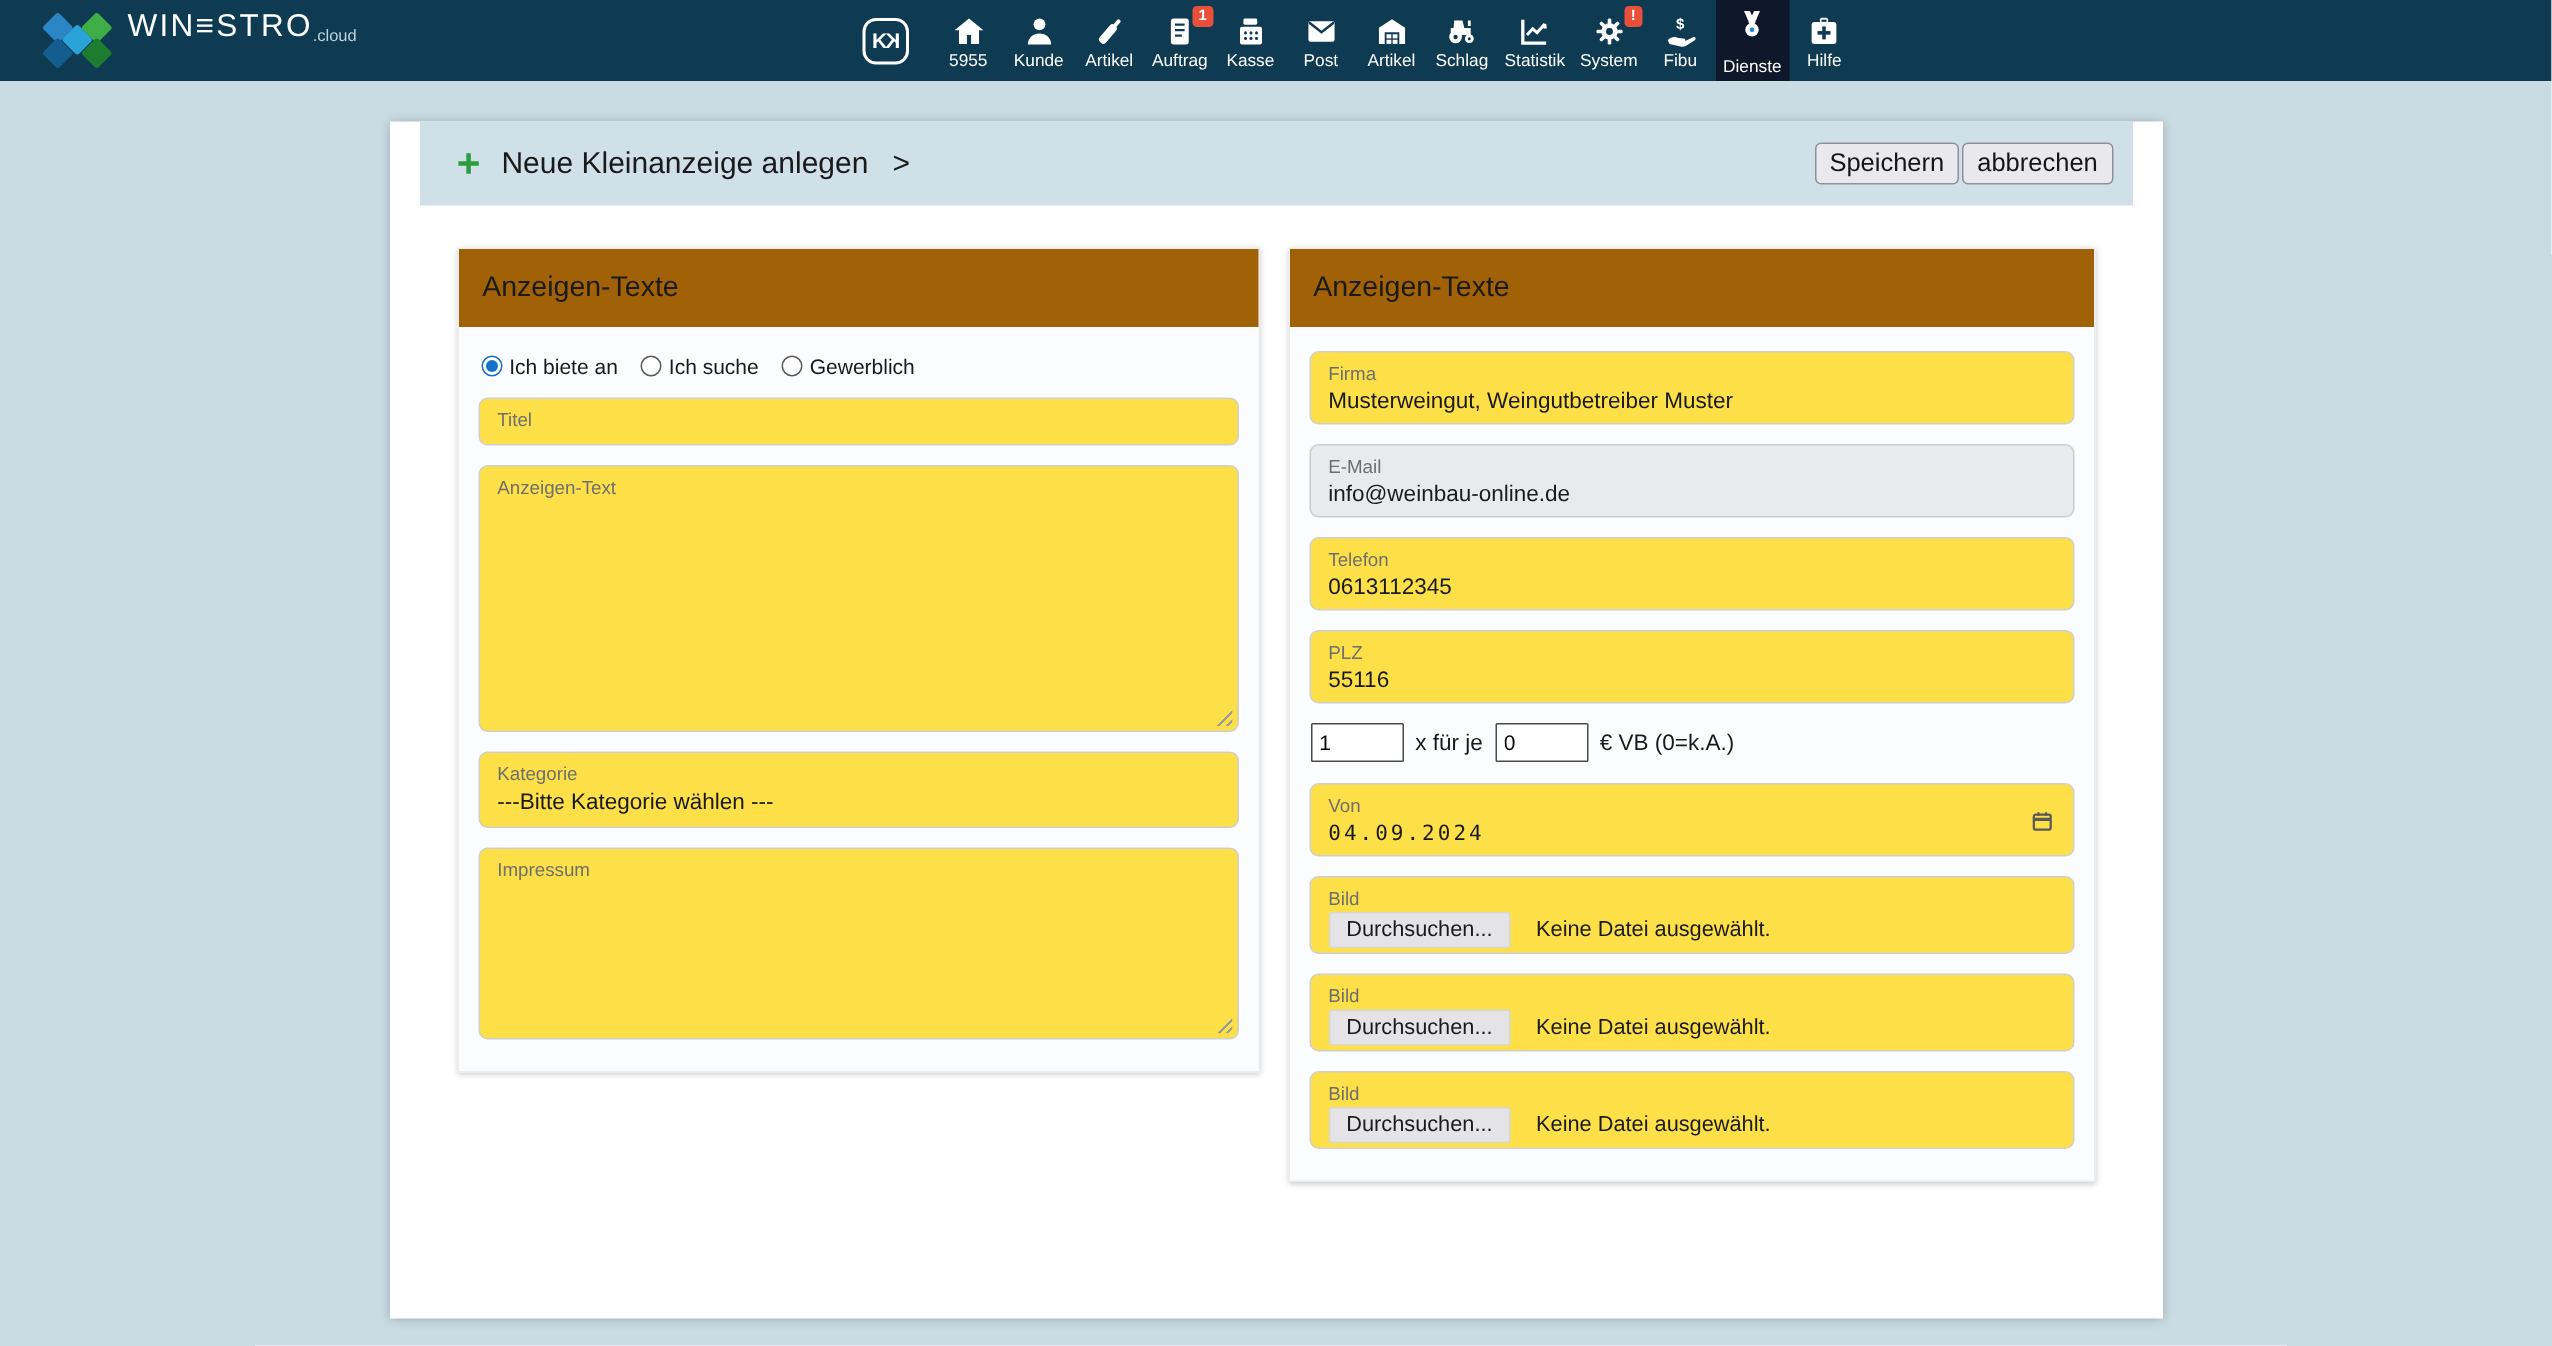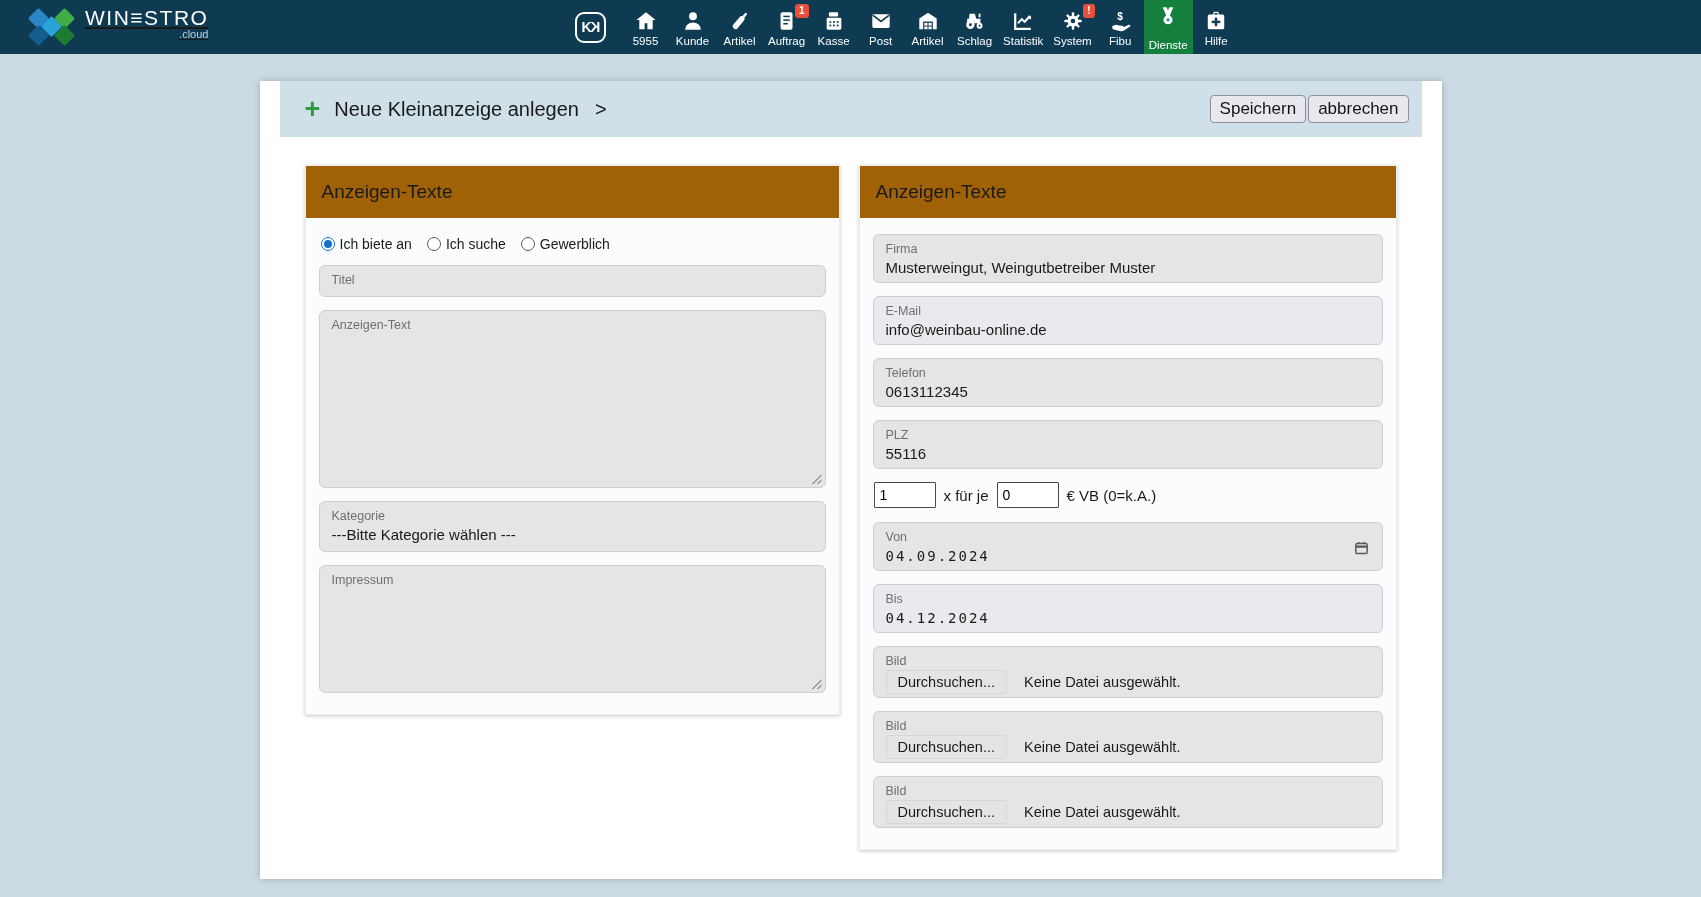--- a/index.html
+++ b/index.html
@@ -13,32 +13,32 @@
   
   .topnav { position:relative; height:54px; background:#0e3a52; }
   .brand { position:absolute; left:28px; top:6px; display:flex; align-items:flex-start; gap:9px; }
   .diamonds { position:relative; width:48px; height:42px; }
   .dm { position:absolute; width:15px; height:15px; transform:rotate(45deg); border-radius:2px; }
   .dm1 { left:3px;  top:5px;  background:#2b86c5; }
   .dm2 { left:3px;  top:22px; background:#145e8f; }
   .dm3 { left:16px; top:13px; background:#2aa3d8; }
   .dm4 { left:29px; top:5px;  background:#3fae49; }
   .dm5 { left:29px; top:22px; background:#1e7c31; }
-  .brand-text { display:flex; flex-direction:column; align-items:flex-end;text-decoration:underline; }
+  .brand-text { display:flex; flex-direction:row; align-items:flex-end; }
   .brand-name { color:#fff; font-size:21px; letter-spacing:1.5px; font-weight:400; }
   .brand-name .ebar { font-weight:400; }
   .brand-suffix { color:#b9d2dd; font-size:11px; margin-top:-2px; }
   .nav-center { position:absolute; left:575px; top:0; height:54px; display:flex; align-items:center; }
   .kk-box { width:31px; height:31px; border:2px solid #fff; border-radius:9px; color:#fff;
             display:flex; align-items:center; justify-content:center; font-weight:bold;
             font-size:14px; margin-right:16px; letter-spacing:-1px; }
   .kk-box .mirror { display:inline-block; transform:scaleX(-1); }
   .nav-item { min-width:47px; height:54px; display:flex; flex-direction:column; align-items:center;
               justify-content:center; gap:3px; padding:0 5px; color:#fff; cursor:pointer; }
-  .nav-item.active { background:#15803d;gap:12px; }
+  .nav-item.active { background:#0f172a;gap:12px; }
   .nav-icon { height:24px; display:flex; align-items:flex-end; justify-content:center; position:relative; }
   .nav-label { font-size:11.5px; white-space:nowrap; }
   .nav-badge { position:absolute; top:-4px; right:-11px; background:#e8503c; color:#fff;
                font-size:10px; line-height:1; padding:2px 4px; border-radius:3px; font-weight:bold; }
   
   .card { width:1182px; margin:27px auto 0; background:#fff; height:798px;
           box-shadow:0 0 7px rgba(0,0,0,.22); }
   .band { margin:12px 20px 0; background:#cfe0e9; height:56px; display:flex; align-items:center;
           padding:0 13px 0 25px; }
   .band-title { display:flex; align-items:center; gap:14px; font-size:20px; }
@@ -47,21 +47,21 @@
   .band-buttons { margin-left:auto; display:flex; gap:2px; }
   .sys-btn { background:#e9e9ed; border:1px solid #8f8f9d; border-radius:4px; font-size:17px;
              padding:3px 9px; color:#15141a; font-family:inherit; cursor:pointer; }
   .content { display:flex; align-items:flex-start; gap:19px; padding:28px 45px 0; }
   .panel { background:#fbfcfd; border:1px solid #ececec; box-shadow:0 1px 4px rgba(0,0,0,.22); }
   .panel-left  { width:537px; }
   .panel-right { width:540px; }
   .panel-header { background:#a16207; padding:15px 16px; font-size:19px; }
   .panel-body { padding:16px 13px 8px; }
   
-  .fieldbox { background:#e5e5e5; border:1px solid #cfcfcf; border-radius:6px; padding:7px 12px;
+  .fieldbox { background:#fde047; border:1px solid #cfcfcf; border-radius:6px; padding:7px 12px;
               margin-bottom:13px; position:relative; }
   .fieldbox.disabled { background:#e8eaed; border-color:#c9cdd2; }
   .flabel { font-size:12.5px; color:#6f6f6f; }
   .fvalue { font-size:15px; color:#1a1a1a; margin-top:3px; min-height:18px; }
   .h-input { height:32px; }
   .h-ta1   { height:178px; }
   .h-ta2   { height:128px; }
   .h-info  { height:49px; }
   .h-file  { height:52px; }
   .grip { position:absolute; right:3px; bottom:3px; width:11px; height:11px;
@@ -374,24 +374,20 @@
           <span class="cal-icon">
             <svg width="15" height="15" viewBox="0 0 24 24" fill="none" stroke="#5a5a5a" stroke-width="2.4">
                 <rect x="3" y="5" width="18" height="16" rx="2"></rect>
                 <line x1="3" y1="10" x2="21" y2="10" stroke-width="3.6"></line>
                 <line x1="8" y1="2.5" x2="8" y2="6"></line>
                 <line x1="16" y1="2.5" x2="16" y2="6"></line>
               </svg>
           </span>
         </div>
 
-        <div class="fieldbox h-info disabled">
-          <div class="flabel">Bis</div>
-          <div class="fvalue date-val">04.12.2024</div>
-        </div>
 
         <div class="fieldbox h-file">
           <div class="flabel">Bild</div>
           <div class="file-row">
             <button class="file-btn">Durchsuchen...</button>
             <span class="file-status">Keine Datei ausgewählt.</span>
           </div>
         </div>
 
         <div class="fieldbox h-file">

